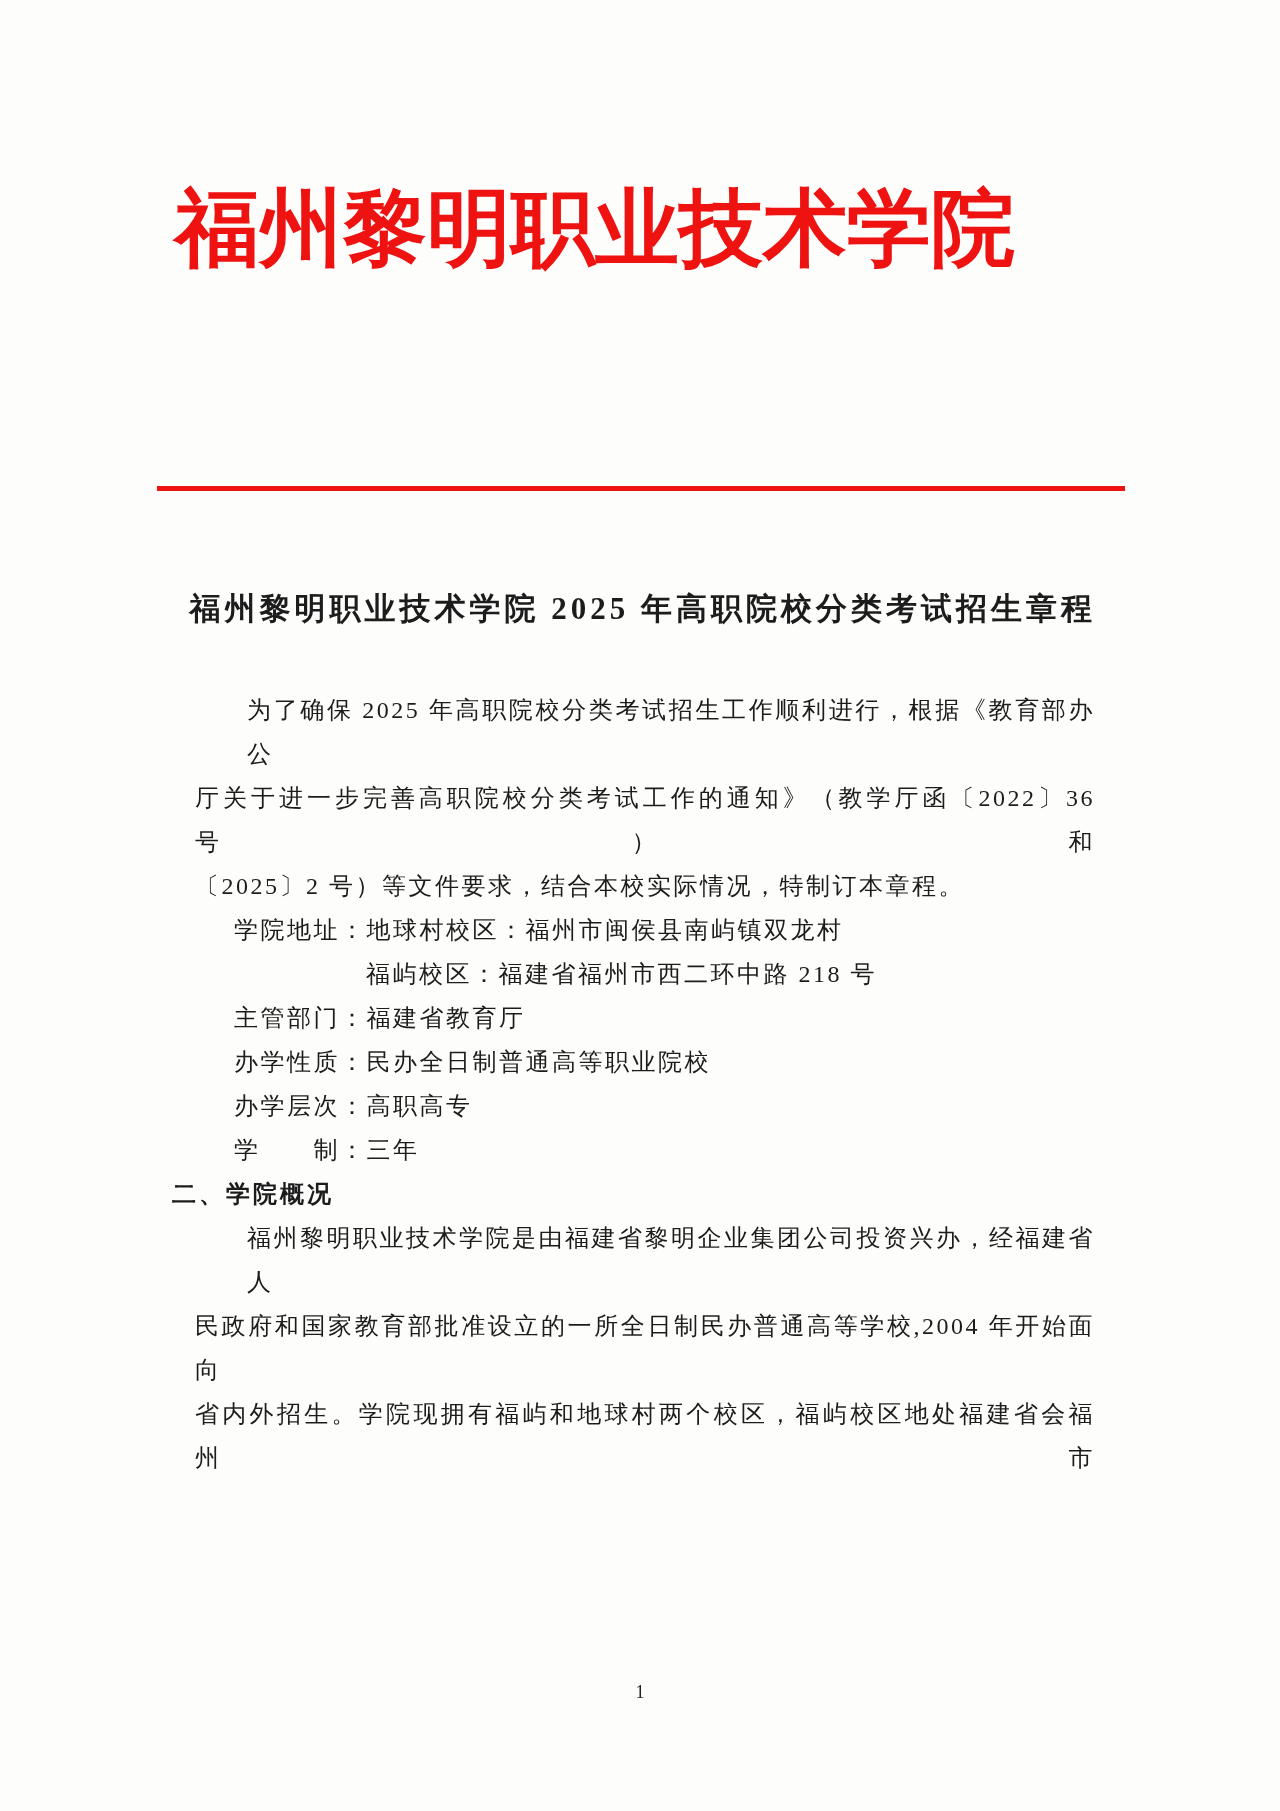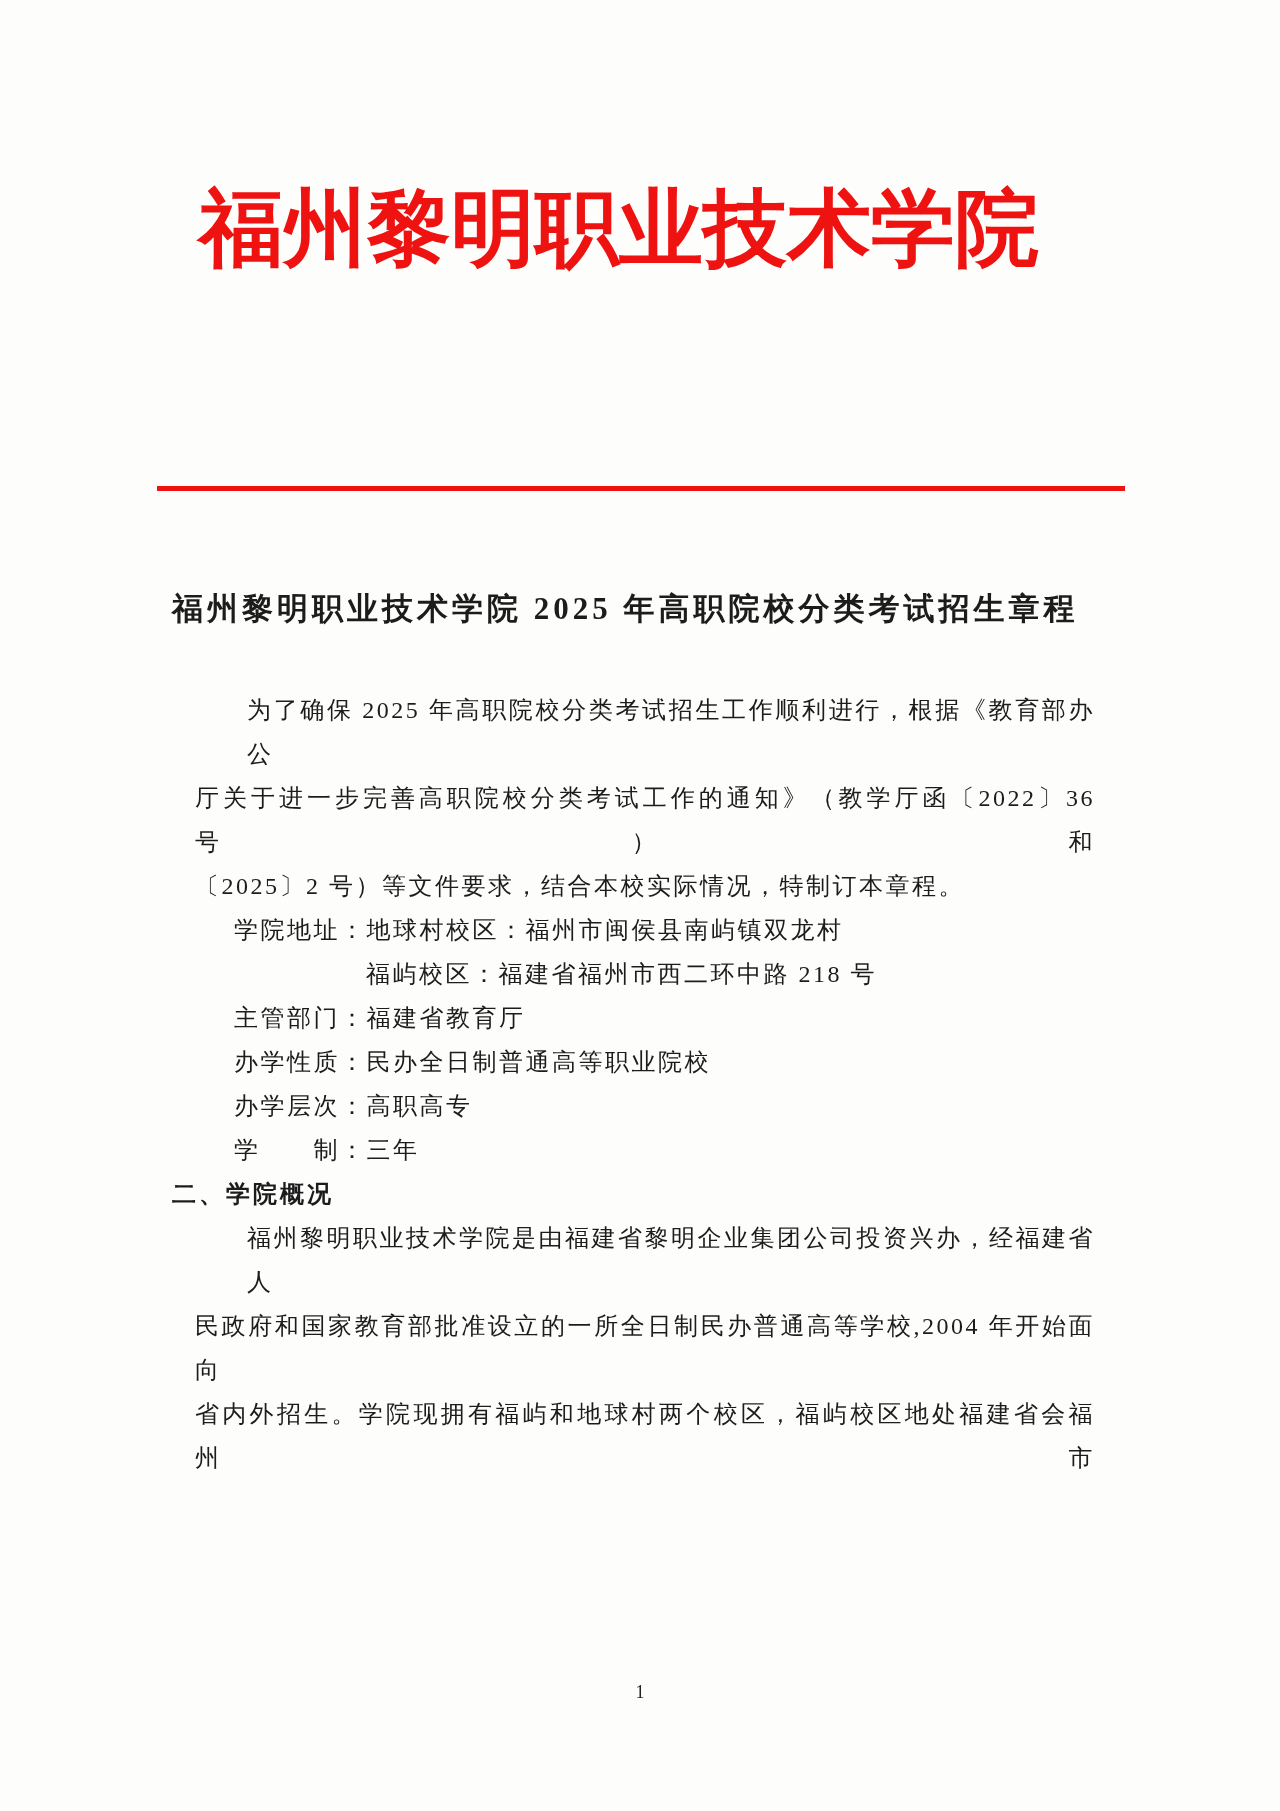--- a/index.html
+++ b/index.html
@@ -13,44 +13,44 @@
     position:relative;
     width:1280px;
     height:1811px;
     background:var(--bg);
     overflow:hidden;
     font-family:"Liberation Serif","DejaVu Serif",serif;
     color:var(--text);
   }
   .banner-title{
     position:absolute;
-    left:199px;
+    left:175px;
     top:172px;
     font-family:"Liberation Sans","DejaVu Sans",sans-serif;
     font-weight:bold;
     font-size:84px;
     line-height:112px;
     letter-spacing:0px;
     color:var(--accent-red);
     white-space:nowrap;
   }
   .rule{
     position:absolute;
     left:157px;
     top:486px;
     width:968px;
     height:5px;
     background:var(--accent-red);
   }
   .doc-heading{
     position:absolute;
-    left:172px;
+    left:160px;
     top:586px;
     width:936px;
-    text-align:left;
+    text-align:right;
     font-weight:bold;
     font-size:31px;
     letter-spacing:4px;
     line-height:46px;
     white-space:nowrap;
   }
   .body-text{
     position:absolute;
     left:172px;
     top:688px;

